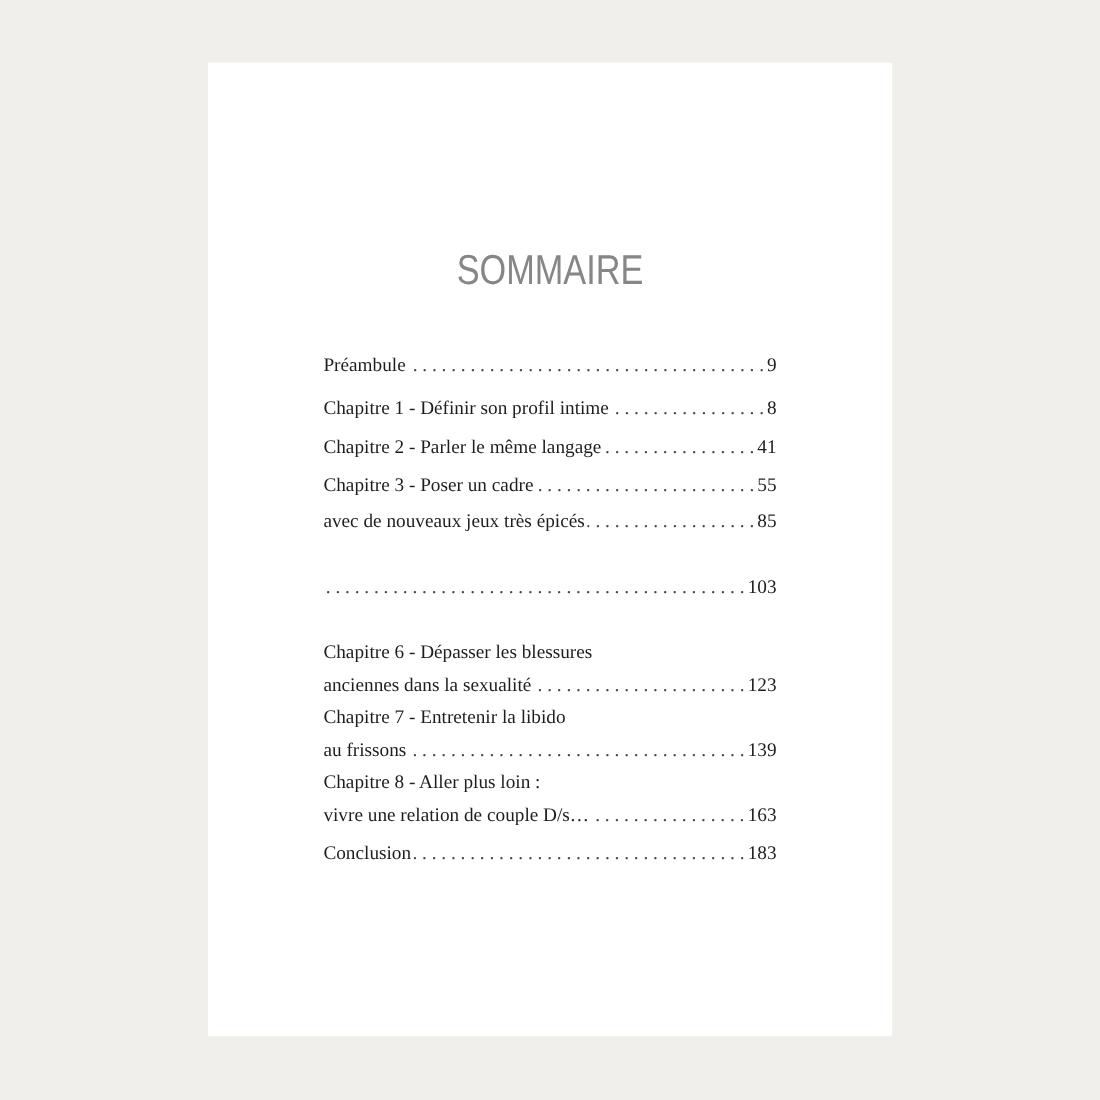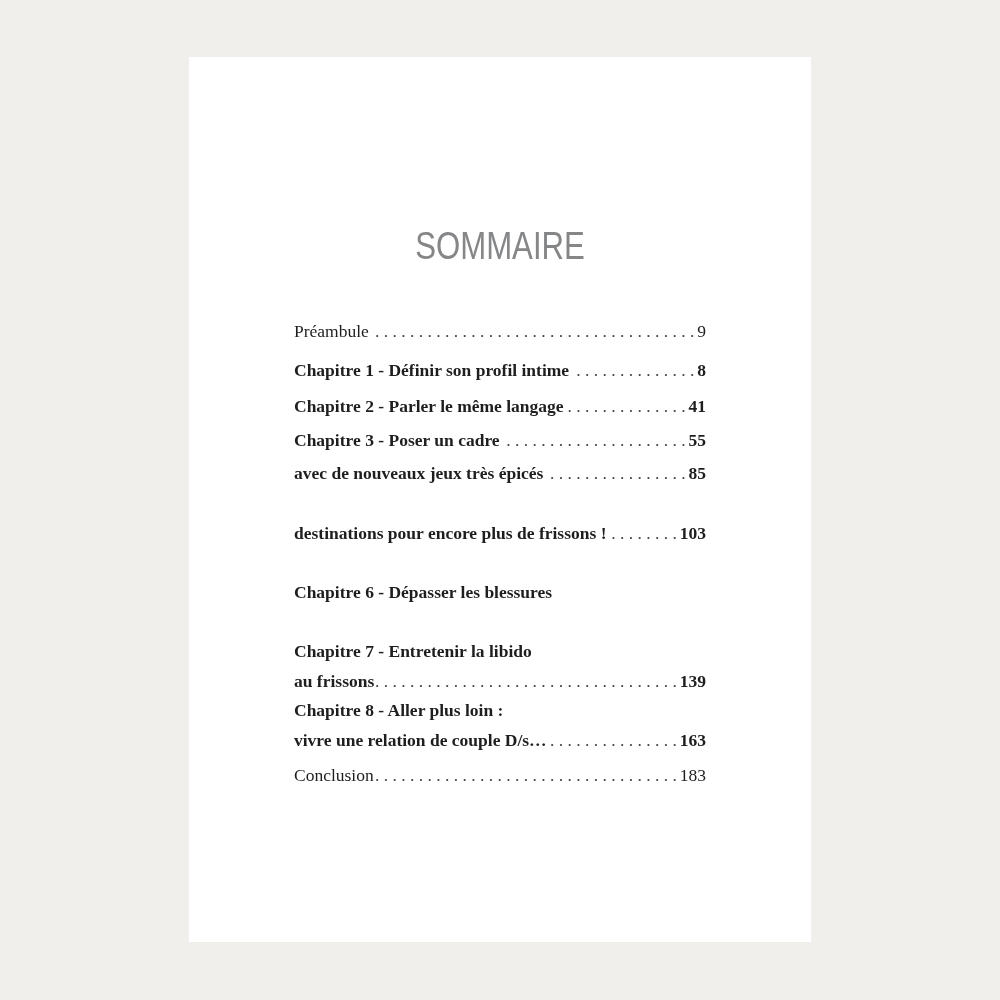--- a/index.html
+++ b/index.html
@@ -51,21 +51,21 @@
       display: flex;
       align-items: flex-end;
       height: 30px;
       line-height: 30px;
       white-space: nowrap;
     }
     .line.first {
       height: 29px;
       line-height: 29px;
     }
-    .bold { font-weight: bold; }
+    .bold { font-weight: normal; }
     .label { flex: 0 0 auto; }
     .leader {
       flex: 1 1 auto;
       overflow: hidden;
       margin: 0 3px 0 2px;
       color: #444;
       letter-spacing: 2.6px;
       font-weight: normal;
       direction: rtl;
       text-align: left;
@@ -123,29 +123,33 @@
   <div class="entry bold" style="top:458px;">
     <div class="line">
       <span class="label">avec de nouveaux jeux très épicés</span>
       <span class="leader"></span>
       <span class="page-num">85</span>
     </div>
   </div>
 
   <div class="entry bold" style="top:518px;">
     <div class="line">
-      <span class="label">destinations pour encore plus de frissons !</span>
       <span class="leader"></span>
       <span class="page-num">103</span>
     </div>
   </div>
 
   <div class="entry bold" style="top:578px;">
     <div class="line first">
       <span class="label">Chapitre 6 - Dépasser les blessures</span>
+    </div>
+    <div class="line">
+      <span class="label">anciennes dans la sexualité</span>
+      <span class="leader"></span>
+      <span class="page-num">123</span>
     </div>
   </div>
 
   <div class="entry bold" style="top:637px;">
     <div class="line first">
       <span class="label">Chapitre 7 - Entretenir la libido</span>
     </div>
     <div class="line">
       <span class="label">au frissons</span>
       <span class="leader"></span>

